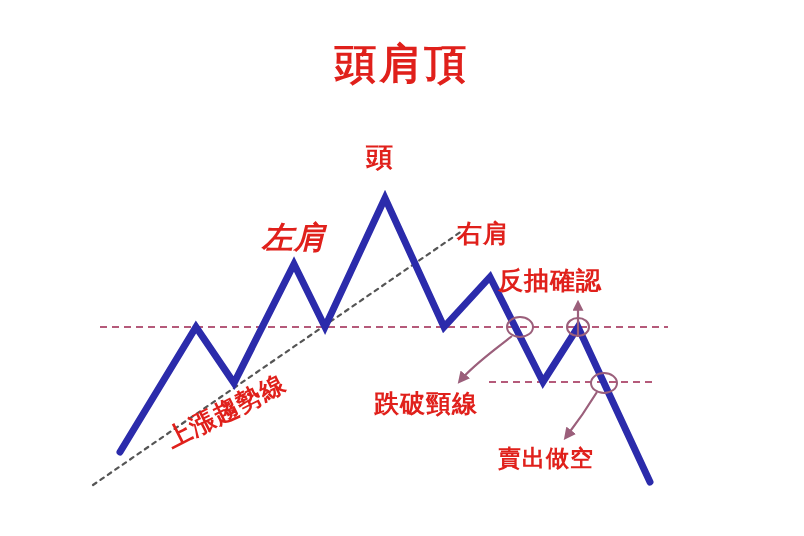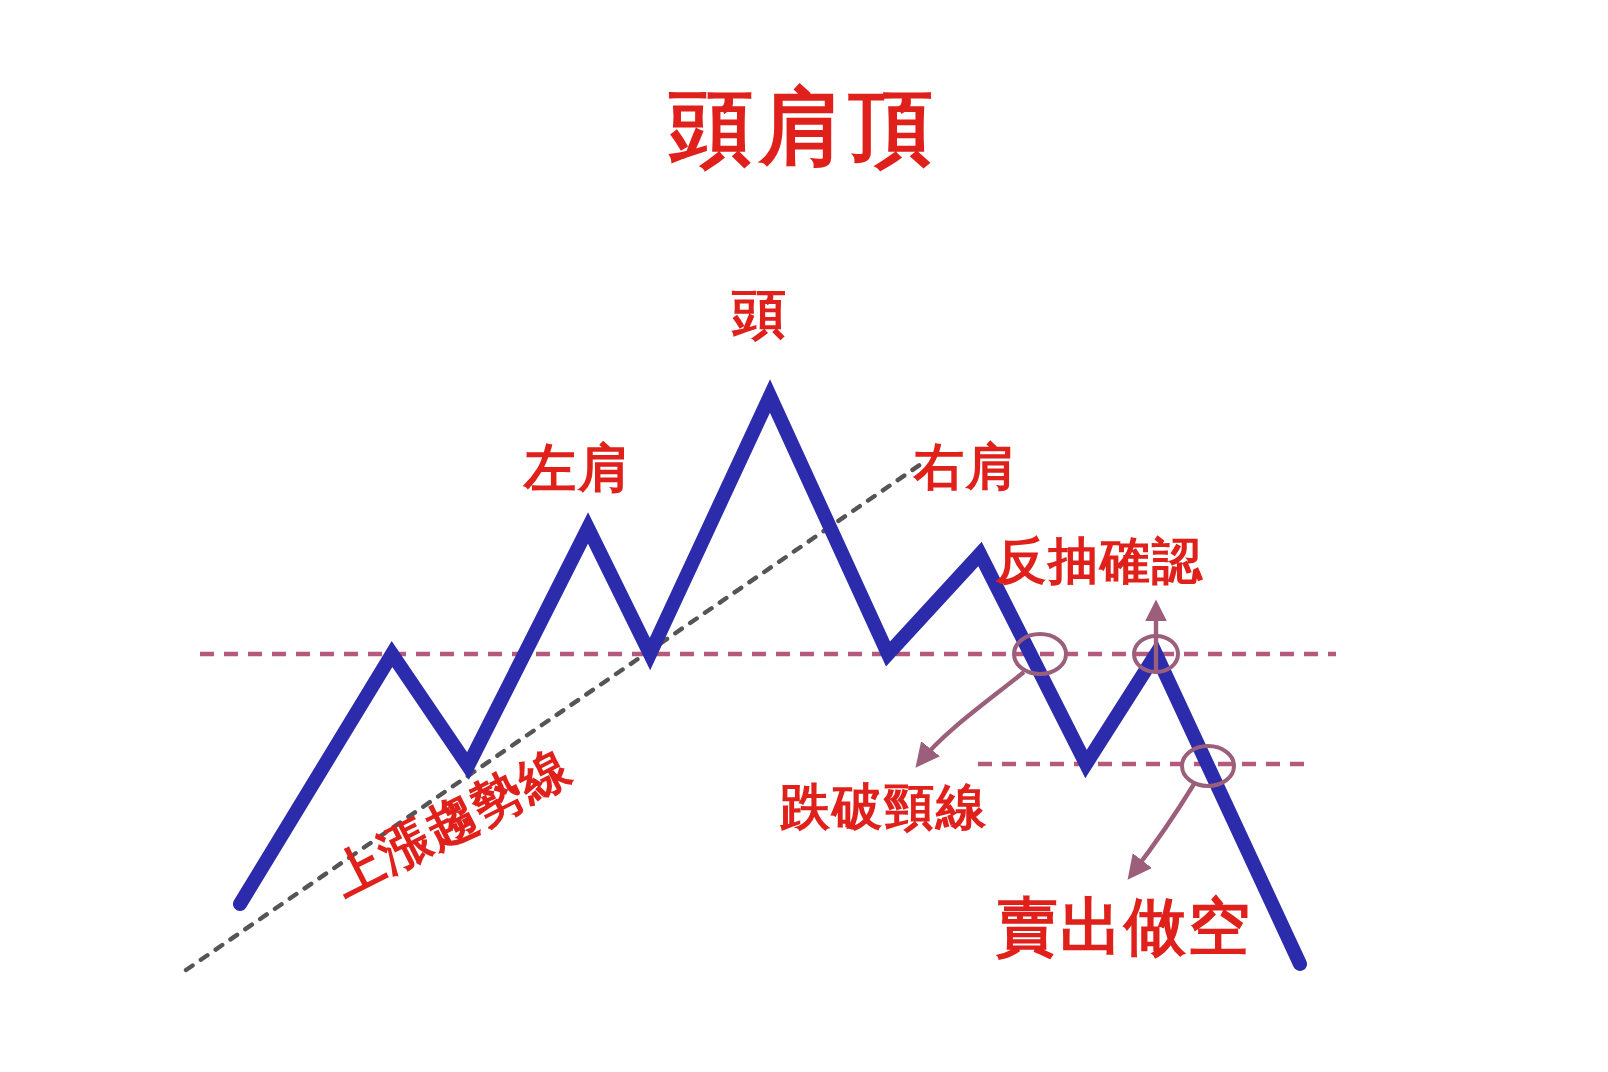--- a/index.html
+++ b/index.html
@@ -40,25 +40,25 @@
   #title-text {
     left: 0;
     top: 36px;
     width: 804px;
     text-align: center;
     font-size: 42px;
     letter-spacing: 3px;
     color: #e0201b;
   }
   #label-head        { left: 366px; top: 139px; font-size: 27px; }
-  #label-left-sh     { left: 262px; top: 217px; font-size: 26px; }
+  #label-left-sh     { left: 262px; top: 217px; font-size: 31px; font-style: italic; }
   #label-right-sh    { left: 457px; top: 217px; font-size: 25px; font-family: Liberation Mono, monospace; }
   #label-pullback    { left: 498px; top: 264px; font-size: 25px; }
-  #label-breakneck   { left: 390px; top: 387px; font-size: 25px; text-align: center; }
-  #label-sellshort   { left: 498px; top: 443px; font-size: 31px; }
+  #label-breakneck   { left: 374px; top: 387px; font-size: 25px; text-align: center; }
+  #label-sellshort   { left: 498px; top: 443px; font-size: 23px; }
   #label-uptrend {
     left: 168px;
     top: 424px;
     font-size: 25px;
     transform: rotate(-27deg);
     transform-origin: 0 50%;
   }
 </style>
 </head>
 <body>

